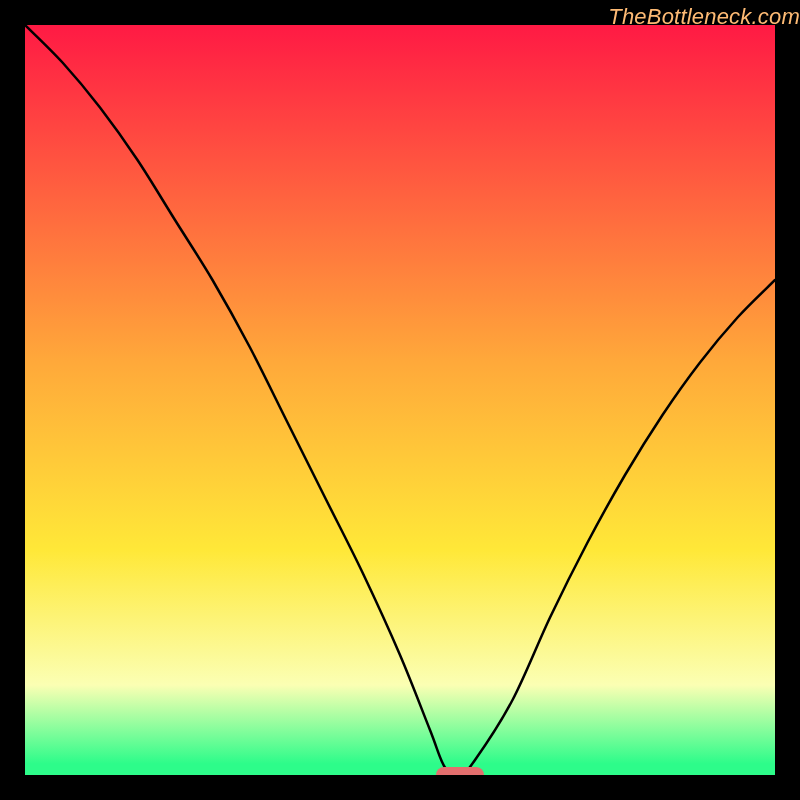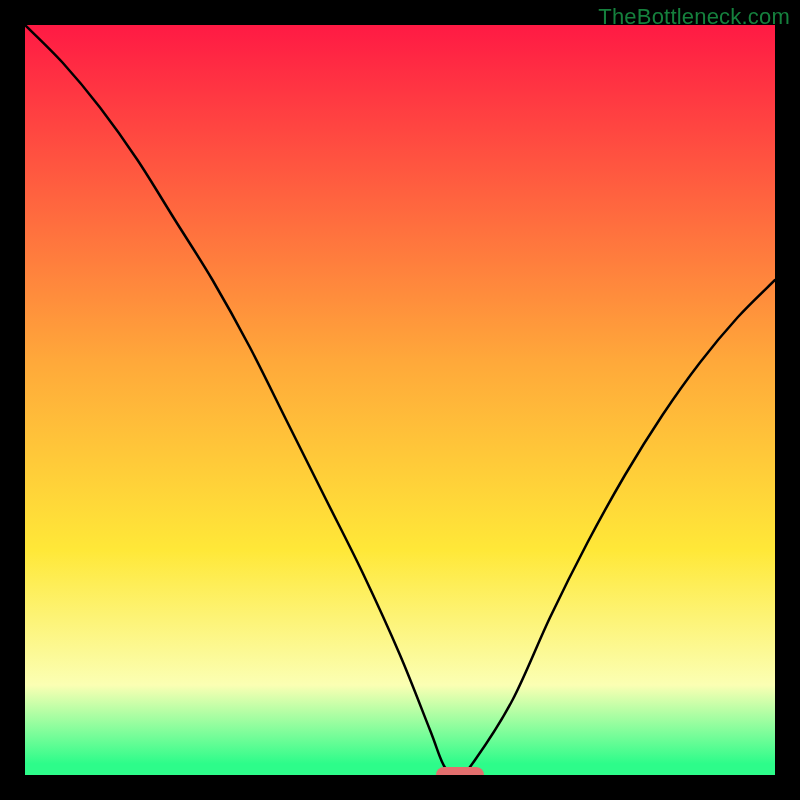--- a/index.html
+++ b/index.html
@@ -36,25 +36,26 @@
   .curve {
     position: absolute;
     left: 0;
     top: 0;
     width: 750px;
     height: 750px;
   }
   .watermark {
     position: absolute;
     top: 4px;
-    right: 10px;
+    right: 0;
     font-family: Arial, Helvetica, sans-serif;
     font-size: 22px;
-    color: #15803d;
+    color: #fdba74;
     letter-spacing: 0.2px;
+    font-style: italic;
   }
   .marker {
     position: absolute;
     background: #e36f6e;
     border-radius: 10px;
   }
 </style>
 </head>
 <body>
 

